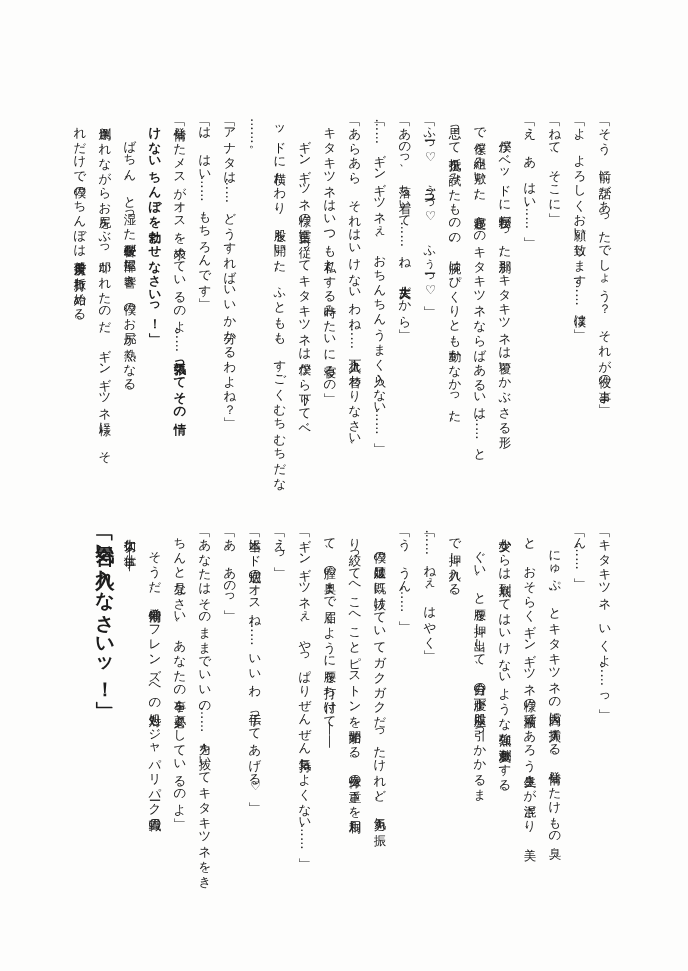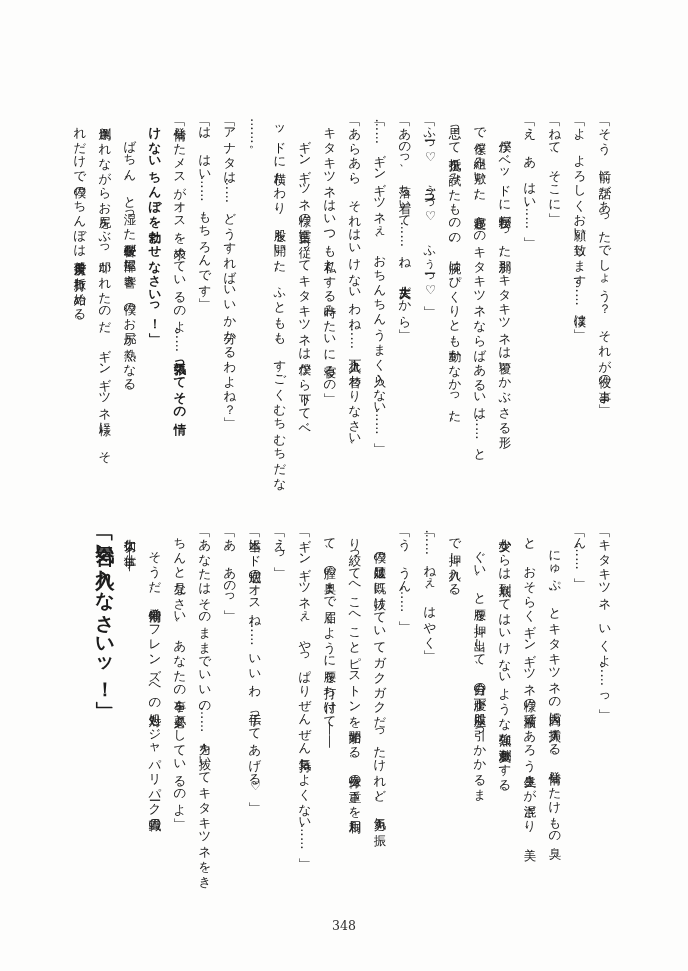--- a/index.html
+++ b/index.html
@@ -103,15 +103,14 @@
     <p>「えっ」</p>
     <p>「本当にド底辺のオスね……いいわ、手伝ってあげる♡」</p>
     <p>「あ、あのっ」</p>
     <p>「あなたはそのままでいいの……力を抜いてキタキツネをき</p>
     <p>ちんと見なさい、あなたの事を必要としているのよ」</p>
     <p class="indent">そうだ、発情期のフレンズへの対処もジャパリパーク職員の</p>
     <p>大切な仕事――</p>
     <p class="shout">「気合い入れなさいッ！」</p>
   </div>
 
-  <div class="pagenum">348</div>
 
 </div>
 
 </body></html>

